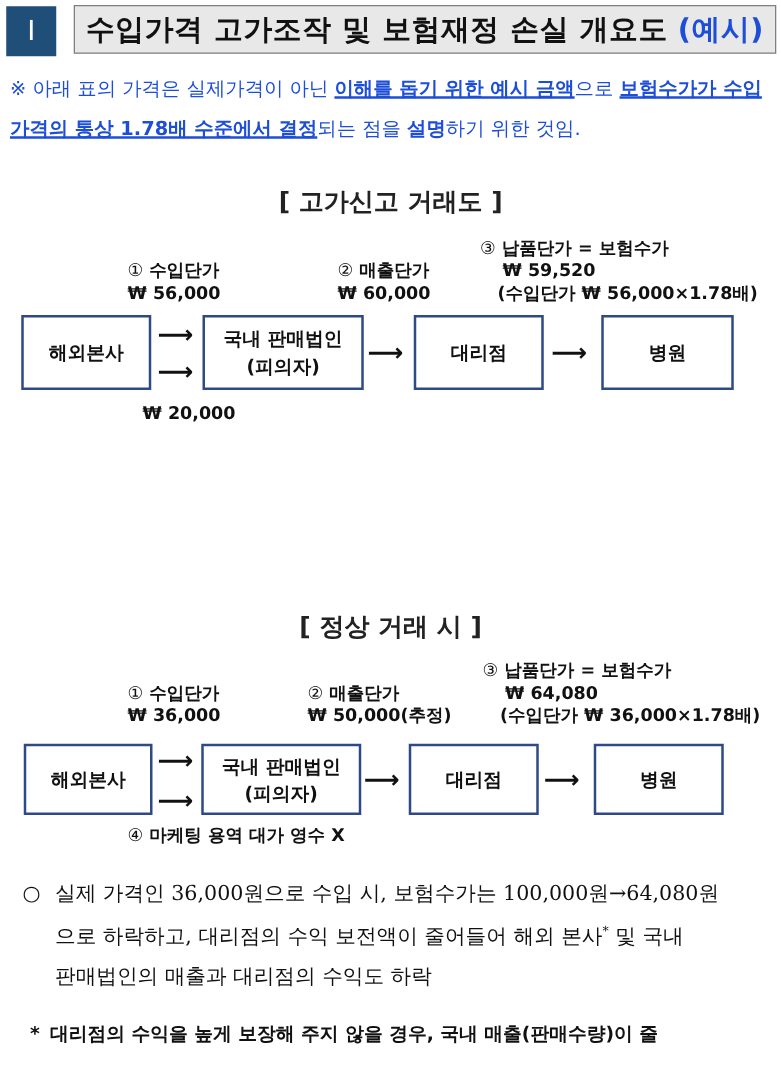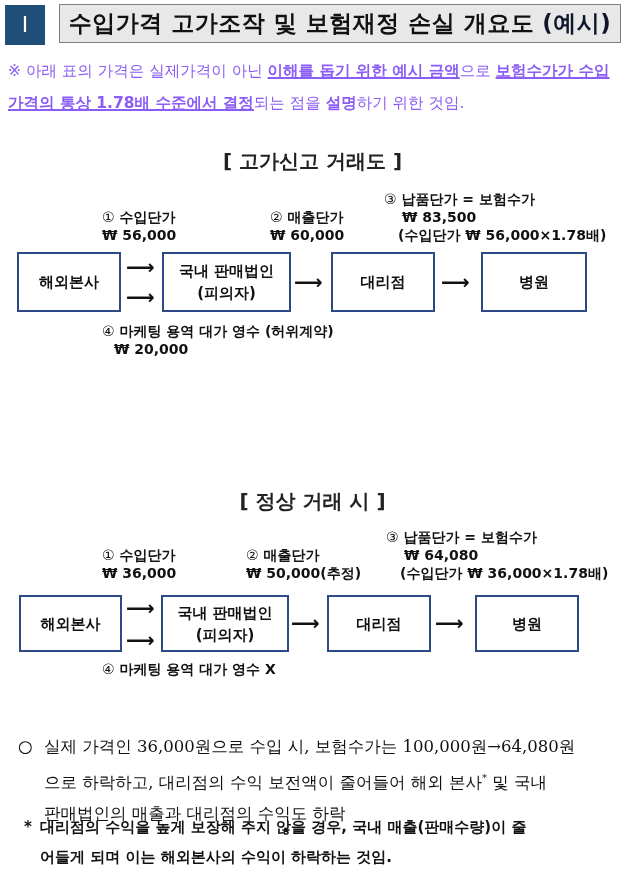--- a/index.html
+++ b/index.html
@@ -5,22 +5,22 @@
   * { box-sizing: border-box; margin: 0; padding: 0; }
   body { width: 625px; height: 873px; background: #ffffff; position: relative; overflow: hidden;
          font-family: "DejaVu Sans", "Liberation Sans", sans-serif; color: #111; }
   .abs { position: absolute; }
   .hdr-num { left: 5px; top: 5px; width: 40px; height: 40px; background: #1f4e79; color: #fff;
              font-size: 22px; display: flex; align-items: center; justify-content: center;
              font-family: "Liberation Sans", sans-serif; }
   .hdr-box { left: 59px; top: 4px; width: 562px; height: 39px; background: #e8e8e8; border: 1.5px solid #7f7f7f;
              display: flex; align-items: center; justify-content: center; font-size: 23px; font-weight: bold; color: #111;
              letter-spacing: 0.5px; }
-  .hdr-box .ex { color: #0f172a; margin-left: 8px; }
-  .note { left: 8px; font-size: 15.5px; color: #8b5cf6; line-height: 32px; width: 612px; }
+  .hdr-box .ex { color: #1d4ed8; margin-left: 8px; }
+  .note { left: 8px; font-size: 15.5px; color: #1d4ed8; line-height: 32px; width: 612px; }
   .note u { font-weight: bold; text-decoration-thickness: 1.5px; }
   .note b { font-weight: bold; }
   .sec-title { left: 0; width: 625px; text-align: center; font-size: 20px; font-weight: bold; color: #222; }
   .lbl { font-size: 14px; font-weight: bold; color: #111; line-height: 18px; white-space: nowrap; }
   .lbl .circ { font-weight: normal; }
   .box { border: 2.5px solid #2e4a86; background: #fff; display: flex; align-items: center; justify-content: center;
          text-align: center; font-size: 15px; font-weight: bold; line-height: 22px; color: #111; }
   .arrow { font-size: 20px; font-weight: bold; color: #111; line-height: 20px; }
   .para { left: 18px; width: 600px; font-family: "DejaVu Serif", "Liberation Serif", serif; font-size: 16.5px;
           line-height: 31px; color: #111; text-align: justify; }
@@ -50,38 +50,37 @@
 <div class="abs lbl" style="left:102px; top:208px;">
   <div><span class="circ">①</span> <span>수입단가</span></div>
   <div>₩ 56,000</div>
 </div>
 <div class="abs lbl" style="left:270px; top:208px;">
   <div><span class="circ">②</span> <span>매출단가</span></div>
   <div>₩ 60,000</div>
 </div>
 <div class="abs lbl" style="left:384px; top:190px;">
   <div><span class="circ">③</span> <span>납품단가 = 보험수가</span></div>
-  <div style="padding-left:18px;">₩ 83,500</div>
+  <div style="padding-left:18px;">₩ 59,520</div>
   <div style="padding-left:14px;">(수입단가 ₩ 56,000×1.78배)</div>
 </div>
 
 <div class="abs box" style="left:17px; top:252px; width:104px; height:60px;">해외본사</div>
 <div class="abs arrow" style="left:126px; top:257px;">⟶</div>
 <div class="abs arrow" style="left:126px; top:287px;">⟶</div>
 <div class="abs box" style="left:162px; top:252px; width:129px; height:60px; flex-direction:column;">
   <div>국내 판매법인</div>
   <div>(피의자)</div>
 </div>
 <div class="abs arrow" style="left:294px; top:272px;">⟶</div>
 <div class="abs box" style="left:331px; top:252px; width:104px; height:60px;">대리점</div>
 <div class="abs arrow" style="left:441px; top:272px;">⟶</div>
 <div class="abs box" style="left:481px; top:252px; width:106px; height:60px;">병원</div>
 
 <div class="abs lbl" style="left:102px; top:322px;">
-  <div><span class="circ">④</span> <span>마케팅 용역 대가 영수 (허위계약)</span></div>
   <div style="padding-left:12px;">₩ 20,000</div>
 </div>
 
 <div class="abs para" style="top:384px;">
 </div>
 
 <div class="abs sec-title" style="top:488px;">[ 정상 거래 시 ]</div>
 
 <div class="abs lbl" style="left:102px; top:546px;">
   <div><span class="circ">①</span> <span>수입단가</span></div>
@@ -106,22 +105,21 @@
 </div>
 <div class="abs arrow" style="left:291px; top:613px;">⟶</div>
 <div class="abs box" style="left:327px; top:595px; width:104px; height:57px;">대리점</div>
 <div class="abs arrow" style="left:435px; top:613px;">⟶</div>
 <div class="abs box" style="left:475px; top:595px; width:104px; height:57px;">병원</div>
 
 <div class="abs lbl" style="left:102px; top:660px;">
   <div><span class="circ">④</span> <span>마케팅 용역 대가 영수 X</span></div>
 </div>
 
-<div class="abs para" style="top:731px;">
+<div class="abs para" style="top:699px;">
   <div><span class="bullet">○</span><span>실제 가격인 36,000원으로 수입 시, 보험수가는 100,000원→64,080원</span></div>
   <span class="indent"><span>으로 하락하고, 대리점의 수익 보전액이 줄어들어 해외 본사</span><sup>*</sup><span> 및 국내</span></span>
   <span class="indent">판매법인의 매출과 대리점의 수익도 하락</span>
 </div>
 
 <div class="abs foot" style="top:812px;">
   <div><span class="star">*</span><span>대리점의 수익을 높게 보장해 주지 않을 경우, 국내 매출(판매수량)이 줄</span></div>
-  <span class="indent">어들게 되며 이는 해외본사의 수익이 하락하는 것임.</span>
 </div>
 
 </body></html>

